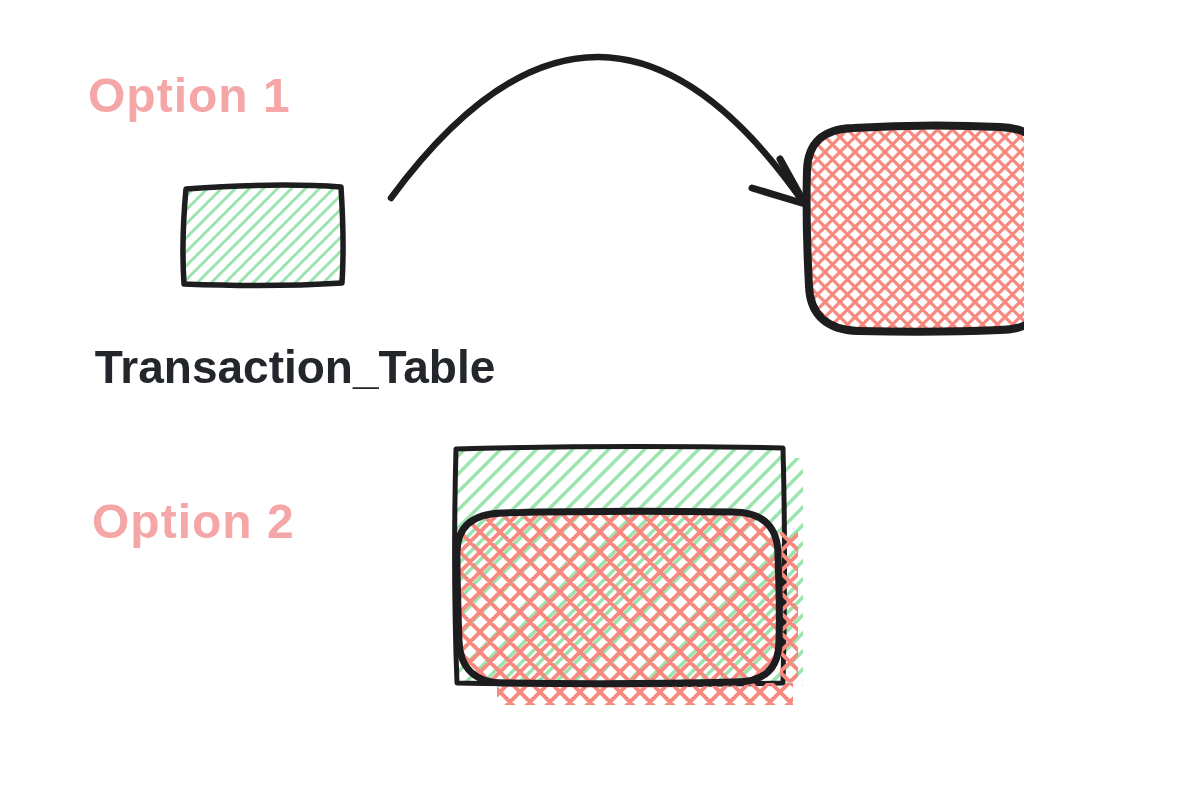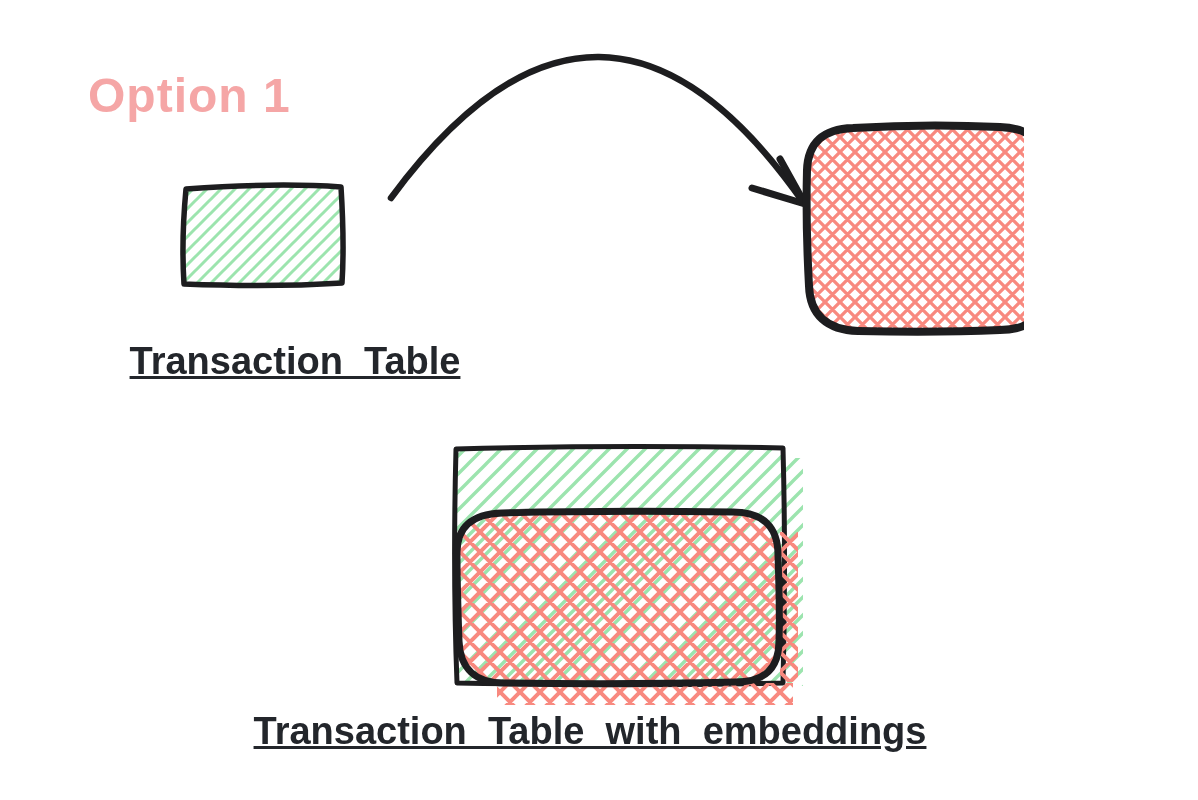--- a/index.html
+++ b/index.html
@@ -6,22 +6,22 @@
   .canvas{
     position:relative;width:1024px;height:800px;background:#ffffff;
     overflow:hidden;font-family:"Liberation Sans",sans-serif;margin-top:32px;
   }
   .canvas svg{position:absolute;left:0;top:0;}
   .heading{
     position:absolute;font-size:48px;font-weight:700;letter-spacing:1px;
     color:var(--pink,#f5a6a6);white-space:nowrap;
   }
   .shape-label{
-    position:absolute;font-size:38px;font-weight:700;
-    color:var(--text,#23262b);white-space:nowrap;transform:translateX(-50%);text-decoration:underline;
+    position:absolute;font-size:46px;font-weight:700;
+    color:var(--text,#23262b);white-space:nowrap;transform:translateX(-50%);
   }
 </style>
 </head>
 <body>
 
 <div class="canvas">
 
   <svg width="1198" height="800" viewBox="0 0 1198 800">
     <defs>
 
@@ -63,17 +63,17 @@
     <rect x="497" y="651" width="296" height="22" fill="url(#redCross2)"></rect>
     <rect x="780" y="500" width="18" height="150" fill="url(#redCross2)"></rect>
 
     <path d="M502,481 C575,479 660,479 733,480 C763,480 778,495 778,523
              C779,552 780,582 779,609 C779,637 764,650 735,650
              C660,652 575,652 504,651 C476,651 460,637 459,609
              C458,581 457,551 457,523 C456,495 472,482 502,481 Z" fill="url(#redCross2)" stroke-width="7" stroke-linejoin="round" stroke="#1d1d1f"></path>
   </svg>
 
   <div class="heading" style="left:88px;top:36px">Option 1</div>
+  <div class="heading" style="left:92px;top:462px">Option 2</div>
 
   <div class="shape-label" style="left:295px;top:308px">Transaction_Table</div>
-  <div class="shape-label" style="left:590px;top:678px">Transaction_Table_with_embeddings</div>
 
 </div>
 
 </body></html>

